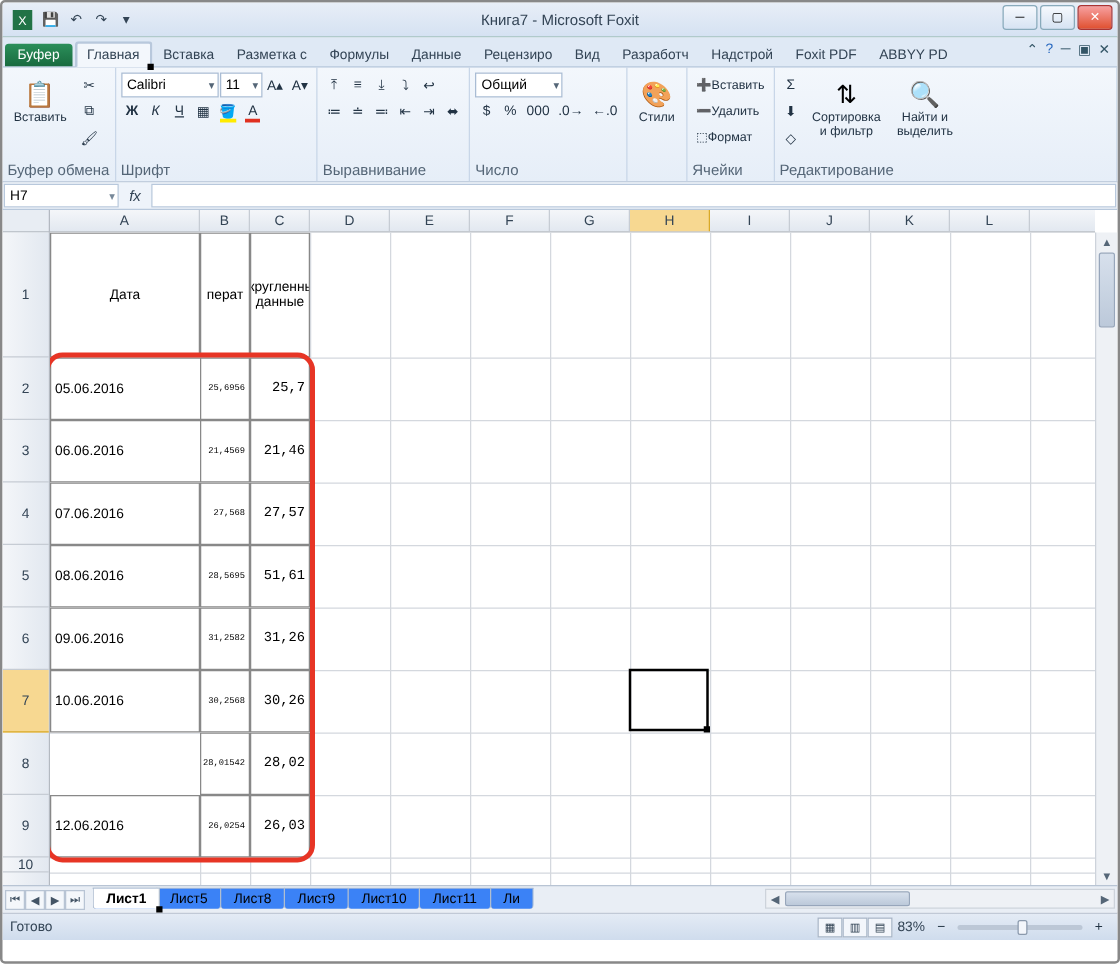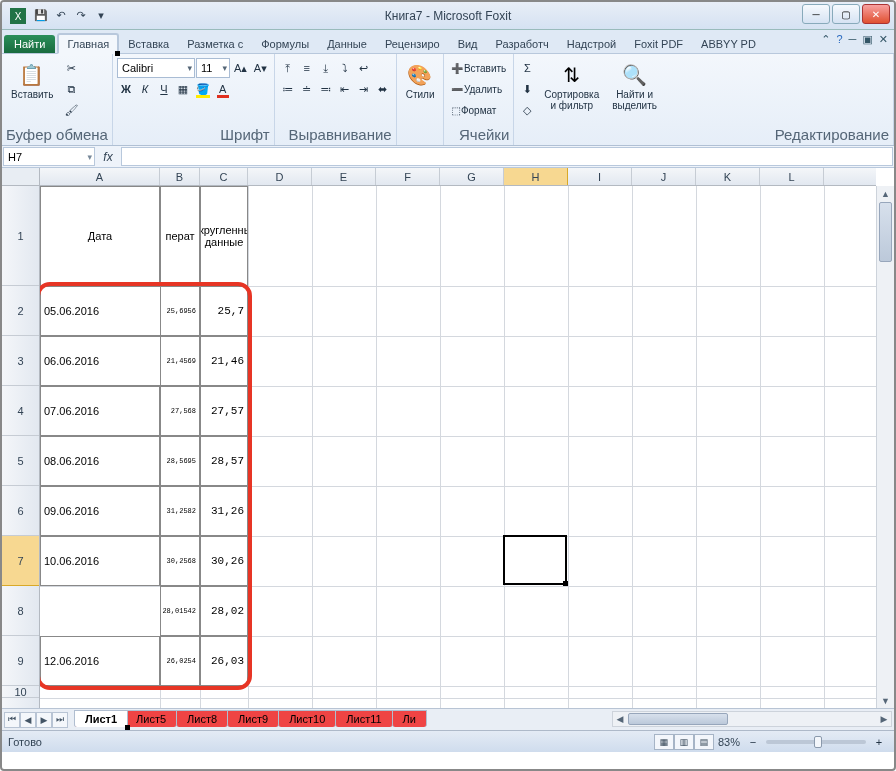--- a/index.html
+++ b/index.html
@@ -12,21 +12,21 @@
 .win-controls { position:absolute; right:4px; top:2px; display:flex; gap:2px;}
 .win-btn { width:28px; height:20px; background:linear-gradient(#f6f9fd,#d6e3f3); border:1px solid #8ab; border-radius:3px; display:flex; align-items:center; justify-content:center; font-size:10px; cursor:pointer;}
 .win-btn.close { background:linear-gradient(#f7a0a0,#e05030); color:#fff; border-color:#a33;}
 .ribbon-tabs { height:24px; background:#dfe9f5; display:flex; align-items:flex-end; padding-left:2px; gap:0; border-bottom:1px solid #b8c8dc; position:relative;}
 .file-tab { background:#217346; background:linear-gradient(#2b8f5a,#196b3f); color:#fff; padding:3px 10px; font-size:11px; border-radius:3px 3px 0 0; margin-right:2px; cursor:pointer;}
 .r-tab { padding:3px 8px; font-size:11px; color:#345; cursor:pointer; border:1px solid transparent; border-bottom:none;}
 .r-tab.active { background:#f3f7fc; border-color:#b8c8dc; border-bottom:1px solid #f3f7fc; position:relative; top:1px; border-radius:3px 3px 0 0;}
 .help-icons { position:absolute; right:6px; top:3px; display:flex; gap:6px; font-size:11px; color:#356;}
 .ribbon { height:92px; background:linear-gradient(#f3f7fc,#e6eef8); border-bottom:1px solid #b0c0d4; display:flex;}
 .r-group { border-right:1px solid #c8d6e8; padding:2px 4px 1px; display:flex; flex-direction:column; justify-content:space-between; min-width:0;}
-.r-group-label { font-size:15px; color:#567; text-align:right; padding:1px 0; white-space:nowrap;}
+.r-group-label { font-size:12px; color:#567; text-align:left; padding:1px 0; white-space:nowrap;}
 .r-body { display:flex; gap:3px; flex:1; align-items:flex-start; padding-top:2px;}
 .big-btn { display:flex; flex-direction:column; align-items:center; gap:1px; padding:2px 4px; cursor:pointer; border:1px solid transparent; border-radius:3px;}
 .big-btn .ic { width:28px; height:28px; display:flex; align-items:center; justify-content:center; font-size:20px;}
 .big-btn .lbl { font-size:10px; color:#234; text-align:center; line-height:1.05;}
 .col { display:flex; flex-direction:column; gap:1px;}
 .row { display:flex; gap:1px; align-items:flex-end;}
 .small-btn { min-width:18px; height:20px; display:flex; align-items:center; justify-content:center; font-size:11px; color:#234; cursor:pointer; border:1px solid transparent; border-radius:2px; padding:0 2px;}
 .combo { height:20px; border:1px solid #a9bcd4; background:#fff; font-size:11px; padding:0 14px 0 4px; display:flex; align-items:center; position:relative; cursor:text;}
 .combo::after { content:"▾"; position:absolute; right:2px; font-size:9px; color:#567;}
 .formula-bar { height:22px; background:#eef3fa; border-bottom:1px solid #b8c8dc; display:flex; align-items:stretch;}
@@ -52,21 +52,21 @@
 .active { position:absolute; border:2px solid #000; pointer-events:none;}
 .active::after{content:""; position:absolute; right:-3px; bottom:-3px; width:5px; height:5px; background:#000;}
 .highlight-box { position:absolute; border:4px solid #e73525; border-radius:14px; pointer-events:none;}
 .vscroll { position:absolute; top:18px; right:0; width:18px; bottom:0; background:#eef1f5; border-left:1px solid #cdd3db;}
 .vscroll .thumb { position:absolute; left:2px; right:2px; top:16px; height:60px; background:linear-gradient(#d7e0ec,#bcc9da); border:1px solid #97a6bb; border-radius:2px; cursor:pointer;}
 .vscroll .arr { position:absolute; left:0; right:0; height:15px; display:flex; align-items:center; justify-content:center; font-size:9px; color:#567; cursor:pointer;}
 .sheet-tabs { height:22px; background:#e9eef5; border-top:1px solid #b8c4d4; display:flex; align-items:center; position:relative;}
 .nav-btns { display:flex; gap:0; padding:0 2px;}
 .nav-btn { width:16px; height:16px; display:flex; align-items:center; justify-content:center; font-size:9px; color:#456; border:1px solid #b8c4d4; background:#f4f7fb; cursor:pointer;}
 .tabs-list { display:flex; align-items:flex-end; margin-left:4px;}
-.sheet-tab { padding:2px 10px; font-size:11px; background:#ef4444; border:1px solid #b0bed0; border-bottom:none; margin-right:-1px; cursor:pointer; border-radius:0 0 3px 3px; transform:translateY(-1px);}
+.sheet-tab { padding:2px 10px; font-size:11px; background:#3b82f6; border:1px solid #b0bed0; border-bottom:none; margin-right:-1px; cursor:pointer; border-radius:0 0 3px 3px; transform:translateY(-1px);}
 .sheet-tab.active { background:#fff; font-weight:bold;}
 .hscroll { position:absolute; right:2px; top:2px; width:280px; height:16px; background:#eef1f5; border:1px solid #cdd3db;}
 .hscroll .thumb { position:absolute; top:1px; bottom:1px; left:15px; width:100px; background:linear-gradient(#d7e0ec,#bcc9da); border:1px solid #97a6bb; border-radius:2px; cursor:pointer;}
 .hscroll .arr { position:absolute; top:0; bottom:0; width:14px; display:flex; align-items:center; justify-content:center; font-size:9px; color:#567; cursor:pointer;}
 .statusbar { height:22px; background:linear-gradient(#e4ebf5,#cfdced); border-top:1px solid #aeb9c9; display:flex; align-items:center; justify-content:space-between; padding:0 6px; font-size:11px; color:#345;}
 .zoom-ctrl { display:flex; align-items:center; gap:4px;}
 .view-btns { display:flex; gap:0;}
 .view-btn { width:20px; height:16px; border:1px solid #a6b4c6; background:#f3f6fb; display:flex; align-items:center; justify-content:center; font-size:9px; cursor:pointer;}
 .zoom-slider { width:100px; height:4px; background:#bcc7d6; position:relative; border-radius:2px;}
 .zoom-slider .knob { position:absolute; top:-4px; left:48px; width:8px; height:12px; background:#f3f6fb; border:1px solid #8a99ac; border-radius:2px; cursor:pointer;}
@@ -90,21 +90,21 @@
   </div>
   <div class="title-text">Книга7 - Microsoft Foxit</div>
   <div class="win-controls">
     <div class="win-btn">─</div>
     <div class="win-btn">▢</div>
     <div class="win-btn close">✕</div>
   </div>
 </div>
 
 <div class="ribbon-tabs">
-  <div class="file-tab">Найти</div>
+  <div class="file-tab">Буфер</div>
   <div id="rtabs" style="display: contents;"><div class="r-tab active">Главная</div><div class="r-tab">Вставка</div><div class="r-tab">Разметка с</div><div class="r-tab">Формулы</div><div class="r-tab">Данные</div><div class="r-tab">Рецензиро</div><div class="r-tab">Вид</div><div class="r-tab">Разработч</div><div class="r-tab">Надстрой</div><div class="r-tab">Foxit PDF</div><div class="r-tab">ABBYY PD</div></div>
   <div class="help-icons">
     <span>⌃</span>
     <span style="color:#2a6ac0;">?</span>
     <span>─</span>
     <span>▣</span>
     <span>✕</span>
   </div>
 </div>
 
@@ -162,20 +162,35 @@
         <span class="small-btn">≐</span>
         <span class="small-btn">≕</span>
         <span class="small-btn">⇤</span>
         <span class="small-btn">⇥</span>
         <span class="small-btn">⬌</span>
       </div>
     </div>
     <div class="r-group-label">Выравнивание</div>
   </div>
 
+  <div class="r-group">
+    <div class="r-body col">
+      <div class="combo" style="width:70px">
+          <span>Общий</span>
+        </div>
+      <div class="row">
+        <span class="small-btn">$</span>
+        <span class="small-btn">%</span>
+        <span class="small-btn">000</span>
+        <span class="small-btn">.0→</span>
+        <span class="small-btn">←.0</span>
+      </div>
+    </div>
+    <div class="r-group-label">Число</div>
+  </div>
 
   <div class="r-group">
     <div class="r-body">
       <div class="big-btn">
         <span class="ic">🎨</span>
         <span class="lbl">Стили</span>
       </div>
     </div>
     <div class="r-group-label">&nbsp;</div>
   </div>
@@ -281,21 +296,21 @@
       <div class="cell tiny rj" style="left: 120px; top: 100px; width: 40px; height: 50px;">25,6956</div>
       <div class="cell rj" style="left: 160px; top: 100px; width: 48px; height: 50px;">25,7</div>
       <div class="cell " style="left: 0px; top: 150px; width: 128px; height: 50px;">06.06.2016</div>
       <div class="cell tiny rj" style="left: 120px; top: 150px; width: 40px; height: 50px;">21,4569</div>
       <div class="cell rj" style="left: 160px; top: 150px; width: 48px; height: 50px;">21,46</div>
       <div class="cell " style="left: 0px; top: 200px; width: 120px; height: 50px;">07.06.2016</div>
       <div class="cell tiny rj" style="left: 120px; top: 200px; width: 40px; height: 50px;">27,568</div>
       <div class="cell rj" style="left: 160px; top: 200px; width: 48px; height: 50px;">27,57</div>
       <div class="cell " style="left: 0px; top: 250px; width: 120px; height: 50px;">08.06.2016</div>
       <div class="cell tiny rj" style="left: 120px; top: 250px; width: 40px; height: 50px;">28,5695</div>
-      <div class="cell rj" style="left: 160px; top: 250px; width: 48px; height: 50px;">28,57</div>
+      <div class="cell rj" style="left: 160px; top: 250px; width: 48px; height: 50px;">51,61</div>
       <div class="cell " style="left: 0px; top: 300px; width: 120px; height: 50px;">09.06.2016</div>
       <div class="cell tiny rj" style="left: 120px; top: 300px; width: 40px; height: 50px;">31,2582</div>
       <div class="cell rj" style="left: 160px; top: 300px; width: 48px; height: 50px;">31,26</div>
       <div class="cell " style="left: 0px; top: 350px; width: 120px; height: 50px;">10.06.2016</div>
       <div class="cell tiny rj" style="left: 120px; top: 350px; width: 40px; height: 50px;">30,2568</div>
       <div class="cell rj" style="left: 160px; top: 350px; width: 48px; height: 50px;">30,26</div>
       <div class="cell tiny rj" style="left: 120px; top: 400px; width: 40px; height: 50px;">28,01542</div>
       <div class="cell rj" style="left: 160px; top: 400px; width: 48px; height: 50px;">28,02</div>
       <div class="cell " style="left: 0px; top: 450px; width: 120px; height: 50px;">12.06.2016</div>
       <div class="cell tiny rj" style="left: 120px; top: 450px; width: 40px; height: 50px;">26,0254</div>

